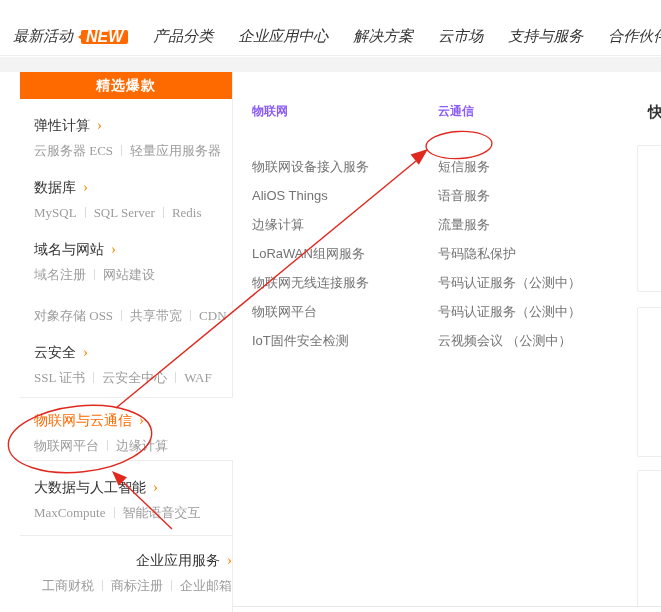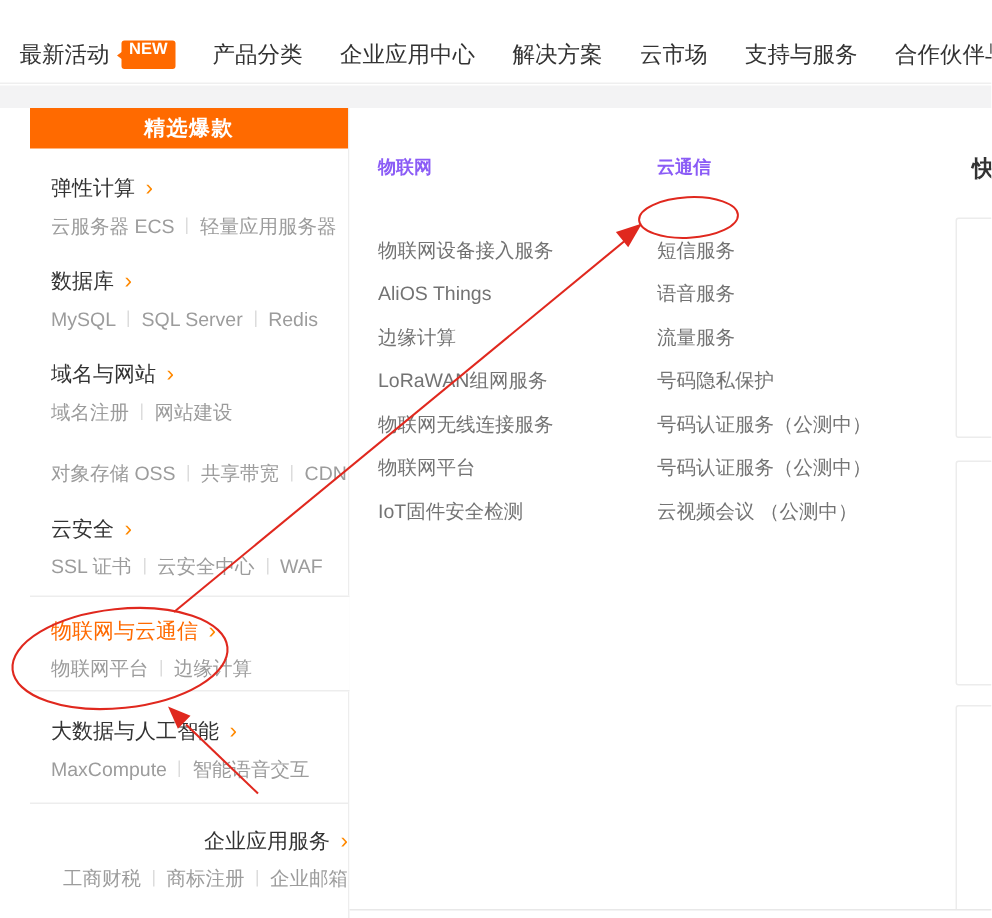--- a/index.html
+++ b/index.html
@@ -4,29 +4,29 @@
 <style>
   html,body{margin:0;padding:0;}
   .page{position:relative;width:661px;height:612px;overflow:hidden;background:#fff;
         font-family:"Liberation Sans","DejaVu Sans",sans-serif;}
   
   .top-clip{position:absolute;top:-9px;left:246px;font-size:12px;color:#9a9a9a;white-space:nowrap;}
   
   .navbar{position:absolute;top:0;left:0;width:661px;height:56px;box-sizing:border-box;
           display:flex;align-items:flex-end;gap:25px;padding:0 0 9px 13px;background:#fff;
           border-bottom:1px solid #efefef;}
-  .nav-item{font-size:15px;color:#333;display:flex;white-space:nowrap;cursor:pointer;}
-  .new-badge{margin-left:8px;background:#ff6a00;color:#fff;font-size:11px;font-weight:bold;
+  .nav-item{font-size:15px;color:#333;display:flex;align-items:center;white-space:nowrap;cursor:pointer;font-style:italic;}
+  .new-badge{margin-left:8px;background:#ff6a00;color:#fff;font-size:16px;font-weight:bold;
              padding:1px 5px 2px 5px;border-radius:2px;position:relative;line-height:11px;}
   .new-badge::before{content:"";position:absolute;left:-6px;top:50%;margin-top:-3px;
              border:3px solid transparent;border-right:4px solid #ff6a00;}
   .page-strip{position:absolute;top:57px;left:0;width:661px;height:15px;background:#f3f3f4;}
   
   .sidebar{position:absolute;top:72px;left:20px;width:213px;height:540px;background:#fff;
-           box-sizing:border-box;border-right:1px solid #ededed;}
+           box-sizing:border-box;border-right:1px solid #ededed;font-family:Liberation Serif, serif;}
   .side-header{height:27px;line-height:27px;text-align:center;background:#ff6a00;color:#fff;
            font-size:14px;font-weight:bold;letter-spacing:1px;cursor:pointer;}
   .side-sec{padding:16px 0 0 14px;}
   .sec-title{font-size:14px;color:#333;line-height:20px;cursor:pointer;white-space:nowrap;}
   .chev::before{content:"›";color:#ff8900;margin-left:7px;font-size:15px;}
   .sec-links{margin-top:5px;line-height:20px;font-size:13px;color:#9c9c9c;white-space:nowrap;}
   .sec-links a{color:#9c9c9c;text-decoration:none;cursor:pointer;}
   .sec-links a:not(:last-child)::after{content:"";display:inline-block;width:1px;height:11px;
            background:#dcdcdc;margin:0 8px -1px 8px;}
   .side-sec.active{position:relative;z-index:2;width:calc(100% + 1px);box-sizing:border-box;

